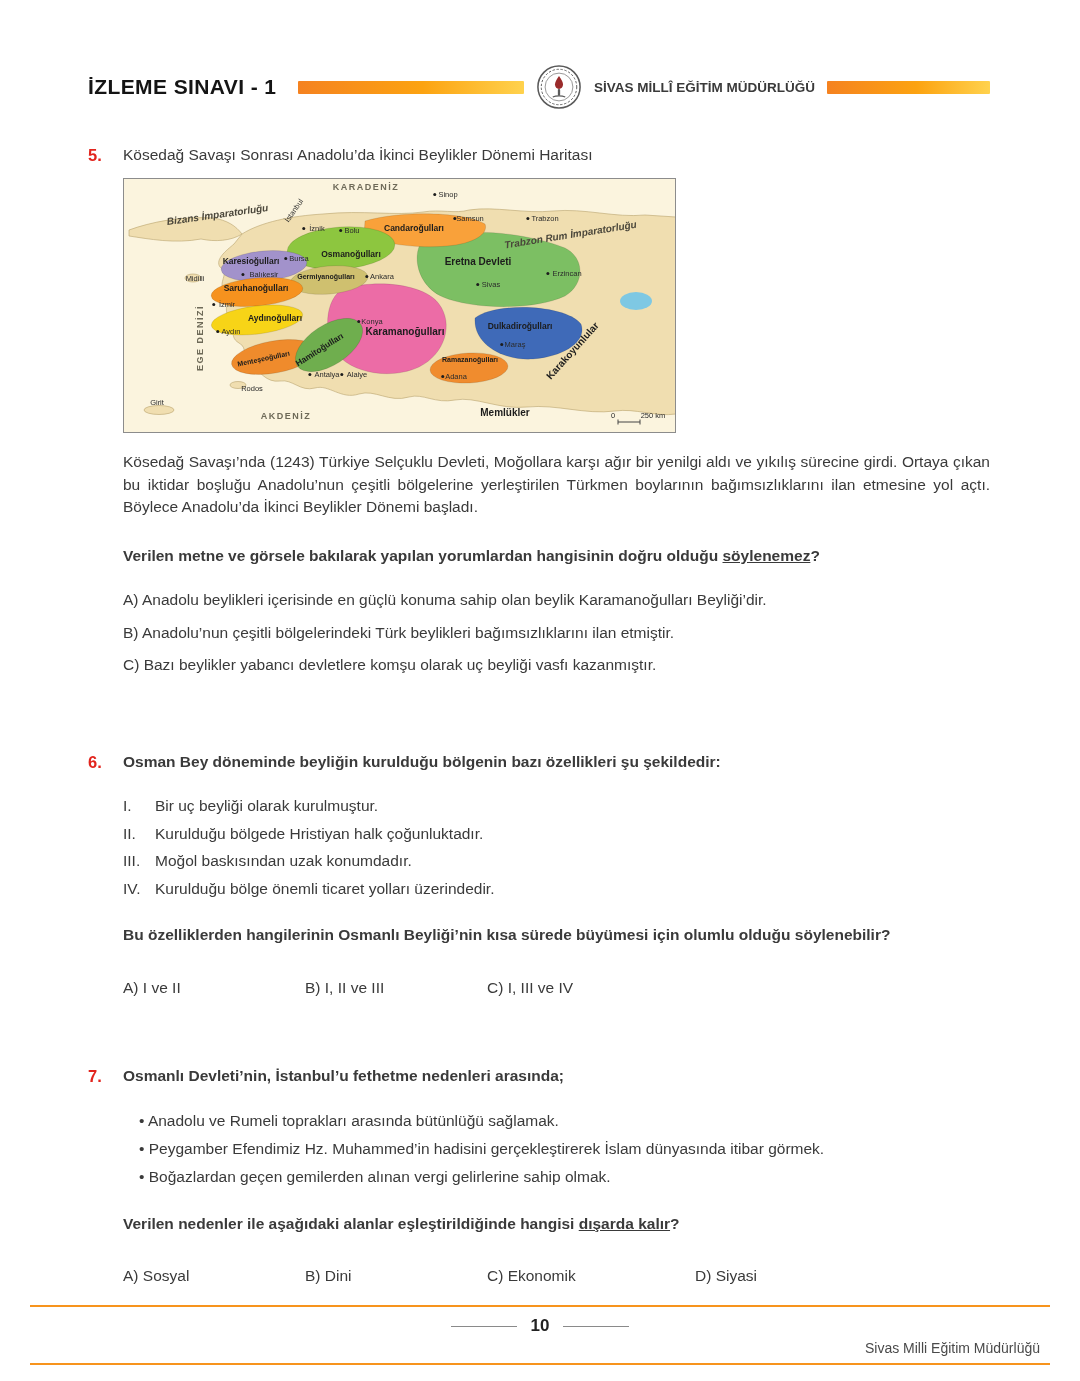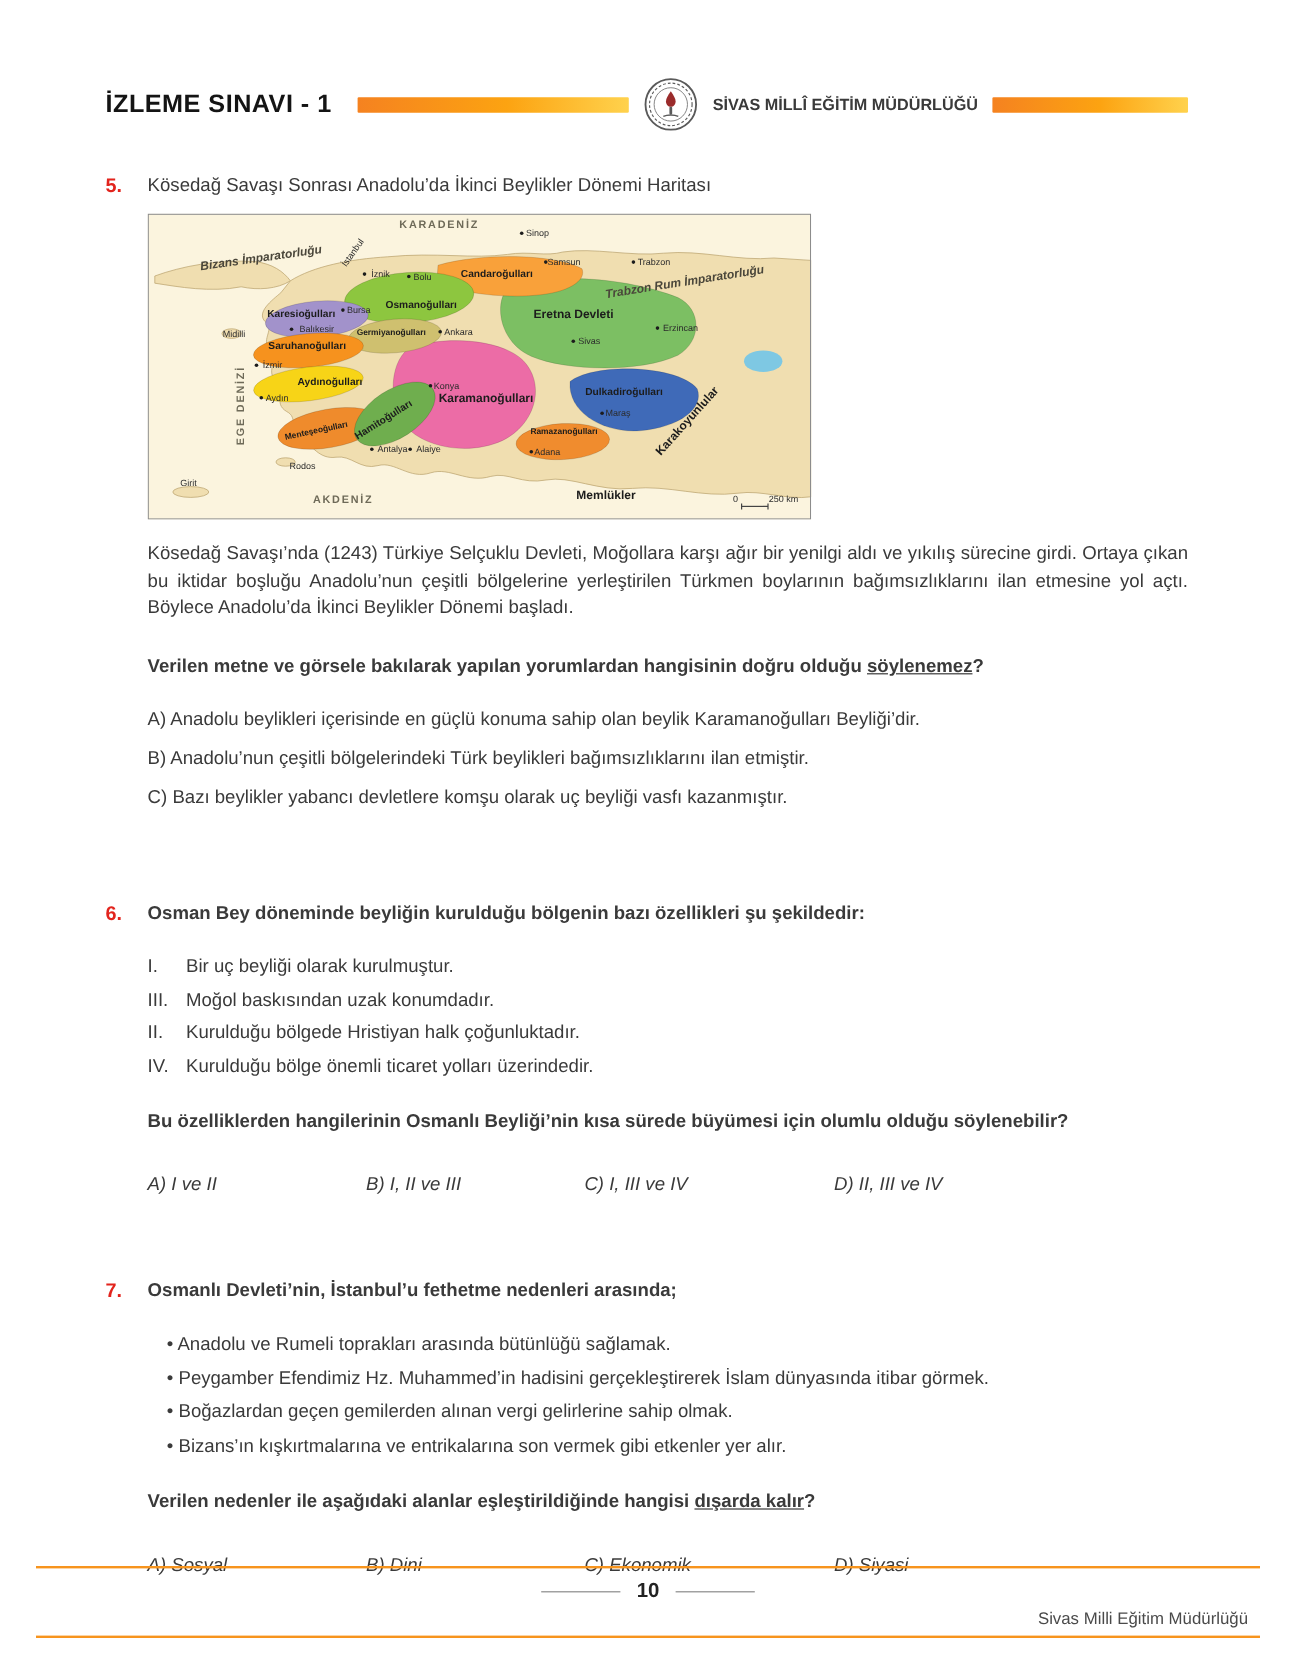--- a/index.html
+++ b/index.html
@@ -33,21 +33,21 @@
   .q-paragraph { text-align:justify; margin:16px 0 0 0; line-height:1.45; }
   .q-stem { font-weight:bold; margin:26px 0 22px 0; }
   .u { text-decoration:underline; }
 
   .options-list { list-style:none; margin:0; padding:0; }
   .options-list li { margin:0 0 10px 0; }
 
   .roman-list { margin:20px 0 0 0; }
   .roman-row { display:grid; grid-template-columns:32px 1fr; margin-bottom:5px; }
   .q-question { font-weight:bold; margin:24px 0 0 0; }
-  .options-row { display:grid; grid-template-columns:182px 182px 208px 1fr; margin-top:30px;font-style:italic; }
+  .options-row { display:grid; grid-template-columns:182px 182px 208px 1fr; margin-top:30px; }
 
   .bullet-list { margin:18px 0 0 16px; }
   .bullet-line { margin:0 0 6px 0; }
 
   
   .ml { text-anchor:middle; font-family:"Liberation Sans", sans-serif; }
   .ml-sea { font-size:9px; font-weight:bold; fill:#6e6a58; letter-spacing:1.5px; }
   .ml-empire { font-size:10px; font-weight:bold; font-style:italic; fill:#4a463a; }
   .ml-state { font-size:8.5px; font-weight:bold; fill:#1c1c1c; }
   .ml-state-lg { font-size:10px; font-weight:bold; fill:#1c1c1c; }
@@ -207,54 +207,52 @@
     <span class="q-num">6.</span>
     <div class="q-body">
       <p class="q-stem" style="margin-top:0;">Osman Bey döneminde beyliğin kurulduğu bölgenin bazı özellikleri şu şekildedir:</p>
 
       <div class="roman-list">
         <div class="roman-row">
           <span class="roman-num">I.</span>
           <span class="roman-text">Bir uç beyliği olarak kurulmuştur.</span>
         </div>
         <div class="roman-row">
+          <span class="roman-num">II.</span>
+          <span class="roman-text">Kurulduğu bölgede Hristiyan halk çoğunluktadır.</span>
+        </div>
+        <div class="roman-row">
           <span class="roman-num">III.</span>
           <span class="roman-text">Moğol baskısından uzak konumdadır.</span>
-        </div>
-        <div class="roman-row">
-          <span class="roman-num">II.</span>
-          <span class="roman-text">Kurulduğu bölgede Hristiyan halk çoğunluktadır.</span>
         </div>
         <div class="roman-row">
           <span class="roman-num">IV.</span>
           <span class="roman-text">Kurulduğu bölge önemli ticaret yolları üzerindedir.</span>
         </div>
       </div>
 
       <p class="q-question">Bu özelliklerden hangilerinin Osmanlı Beyliği’nin kısa sürede büyümesi için olumlu olduğu söylenebilir?</p>
 
       <div class="options-row">
         <span>A) I ve II</span>
         <span>B) I, II ve III</span>
         <span>C) I, III ve IV</span>
-        <span>D) II, III ve IV</span>
       </div>
     </div>
   </section>
 
   <section class="question q7">
     <span class="q-num">7.</span>
     <div class="q-body">
       <p class="q-stem" style="margin-top:0;">Osmanlı Devleti’nin, İstanbul’u fethetme nedenleri arasında;</p>
 
       <div class="bullet-list">
         <p class="bullet-line">• Anadolu ve Rumeli toprakları arasında bütünlüğü sağlamak.</p>
         <p class="bullet-line">• Peygamber Efendimiz Hz. Muhammed’in hadisini gerçekleştirerek İslam dünyasında itibar görmek.</p>
         <p class="bullet-line">• Boğazlardan geçen gemilerden alınan vergi gelirlerine sahip olmak.</p>
-        <p class="bullet-line">• Bizans’ın kışkırtmalarına ve entrikalarına son vermek gibi etkenler yer alır.</p>
       </div>
 
       <p class="q-question"><span>Verilen nedenler ile aşağıdaki alanlar eşleştirildiğinde hangisi </span><span class="u">dışarda kalır</span><span>?</span></p>
 
       <div class="options-row">
         <span>A) Sosyal</span>
         <span>B) Dini</span>
         <span>C) Ekonomik</span>
         <span>D) Siyasi</span>
       </div>

